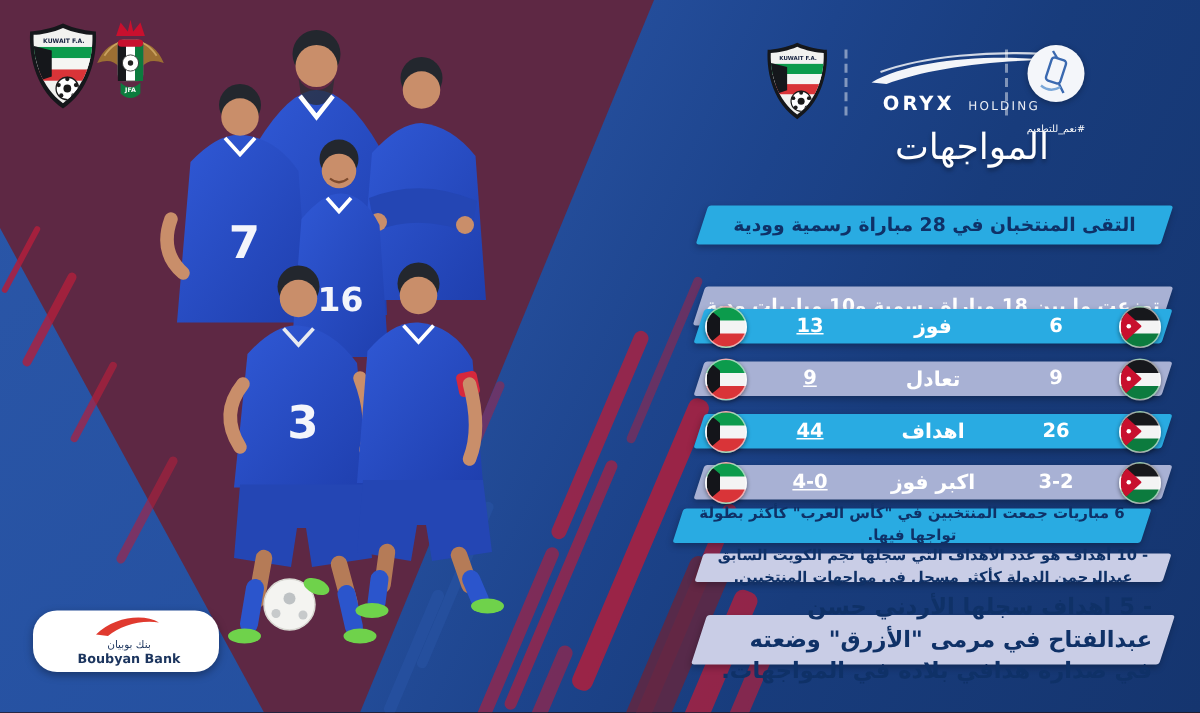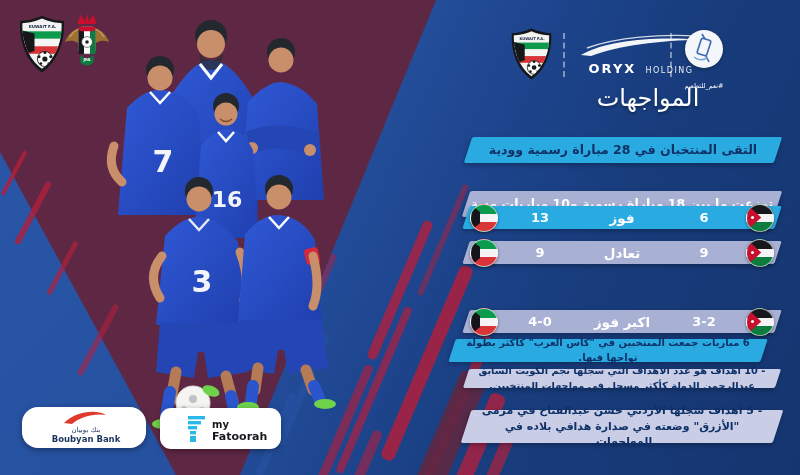--- a/index.html
+++ b/index.html
@@ -29,21 +29,21 @@
   .bar.cyan .txt{color:var(--navy_text,#0f3167);}
   .bar.lav .txt{color:#fff;}
   .bar.lavlight .txt{color:var(--navy_text,#0f3167);}
   .statrow{position:absolute;height:23px;z-index:3;}
   .statrow::before{content:"";position:absolute;inset:0;transform:skewX(-18deg);
     border-radius:2px;box-shadow:0 2px 5px rgba(0,0,0,.28);}
   .statrow.cyan::before{background:var(--cyan,#29abe2);}
   .statrow.lav::before{background:var(--lavender,#a8b1d4);}
   .statrow span{position:absolute;top:0;height:100%;display:flex;align-items:center;justify-content:center;
     color:#fff;font-weight:bold;z-index:1;}
-  .statrow .home{left:54px;width:40px;font-size:13px;direction:ltr;}
+  .statrow .home{left:54px;width:40px;font-size:13px;direction:ltr;text-decoration:underline;}
   .statrow .away{right:54px;width:40px;font-size:13px;direction:ltr;}
   .statrow .lbl{left:0;right:0;font-size:13.5px;direction:rtl;}
   .flag{position:absolute;top:50%;transform:translateY(-50%);width:26px;height:26px;border-radius:50%;
     overflow:hidden;z-index:2;border:1px solid rgba(255,255,255,.6);box-shadow:0 1px 3px rgba(0,0,0,.45);}
   .flag.kw{left:4px;background:linear-gradient(#0c9b4c 0 33%,#f4f4f4 33% 66%,#d93438 66% 100%);}
   .flag.kw::before{content:"";position:absolute;left:0;top:0;bottom:0;width:36%;background:#14151a;
     clip-path:polygon(0 0,100% 30%,100% 70%,0 100%);}
   .flag.jo{right:4px;background:linear-gradient(#17181c 0 33%,#f4f4f4 33% 66%,#0c7b3e 66% 100%);}
   .flag.jo::before{content:"";position:absolute;left:0;top:0;bottom:0;width:55%;background:#c8102e;
     clip-path:polygon(0 0,100% 50%,0 100%);}
@@ -255,54 +255,48 @@
     <span class="away">6</span>
     <i class="flag jo"></i>
   </div>
   <div class="statrow lav" style="left:466px;top:241px;width:312px;">
     <i class="flag kw"></i>
     <span class="home">9</span>
     <span class="lbl">تعادل</span>
     <span class="away">9</span>
     <i class="flag jo"></i>
   </div>
+  <div class="statrow cyan" style="left:466px;top:276px;width:312px;">
+    <i class="flag kw"></i>
+    <span class="home">44</span>
+    <span class="lbl">اهداف</span>
+    <span class="away">26</span>
+    <i class="flag jo"></i>
+  </div>
   <div class="statrow lav" style="left:466px;top:310px;width:312px;">
     <i class="flag kw"></i>
     <span class="home">4-0</span>
     <span class="lbl">اكبر فوز</span>
     <span class="away">3-2</span>
     <i class="flag jo"></i>
   </div>
 
   <div class="bar cyan" style="left:452px;top:339px;width:312px;height:23px;">
     <div class="txt" style="font-size:10px;">6 مباريات جمعت المنتخبين في "كأس العرب" كأكثر بطولة تواجها فيها.</div>
   </div>
   <div class="bar lavlight" style="left:466px;top:369px;width:312px;height:19px;">
     <div class="txt" style="font-size:9.8px;padding:0 10px;">- 10 أهداف هو عدد الأهداف التي سجلها نجم الكويت السابق عبدالرحمن الدولة كأكثر مسجل في مواجهات المنتخبين.</div>
   </div>
   <div class="bar lavlight" style="left:466px;top:410px;width:312px;height:33px;">
-    <div class="txt" style="font-size:11px;padding:0 10px;">- 5 اهداف سجلها الأردني حسن عبدالفتاح في مرمى "الأزرق" وضعته في صدارة هدافي بلاده في المواجهات.</div>
+    <div class="txt" style="font-size:15px;padding:0 10px;text-align:right;">- 5 اهداف سجلها الأردني حسن عبدالفتاح في مرمى "الأزرق" وضعته في صدارة هدافي بلاده في المواجهات.</div>
   </div>
 
   <div class="card" style="left:22px;top:407px;width:124px;height:41px;border-radius:16px;">
     <svg width="124" height="41" viewBox="0 0 124 41">
       <path d="M42 16 C54 4 74 2 84 8 C72 6 58 10 50 17 Z" fill="#e03a2f"></path>
       <text x="64" y="25" font-size="7" fill="#1c355e" text-anchor="middle" direction="rtl">بنك بوبيان</text>
       <text x="64" y="35" font-size="8.5" font-weight="bold" fill="#1c355e" text-anchor="middle">Boubyan Bank</text>
     </svg>
   </div>
 
-  <div class="card" style="left:160px;top:408px;width:121px;height:41px;">
-    <svg width="121" height="41" viewBox="0 0 121 41">
-      <g>
-        <rect x="28" y="8" width="17" height="3.4" fill="#29b8e8"></rect>
-        <rect x="28" y="13" width="13" height="3.4" fill="#29b8e8"></rect>
-        <rect x="28" y="18" width="9" height="3.4" fill="#29b8e8"></rect>
-        <rect x="30" y="23" width="6" height="3.4" fill="#29b8e8"></rect>
-        <rect x="30" y="28" width="6" height="6" fill="#29b8e8"></rect>
-      </g>
-      <text x="52" y="20" font-size="10" font-weight="bold" fill="#17181c">my</text>
-      <text x="52" y="32" font-size="11" font-weight="bold" fill="#17181c">Fatoorah</text>
-    </svg>
-  </div>
 
 
 </div>
 
 </body></html>

